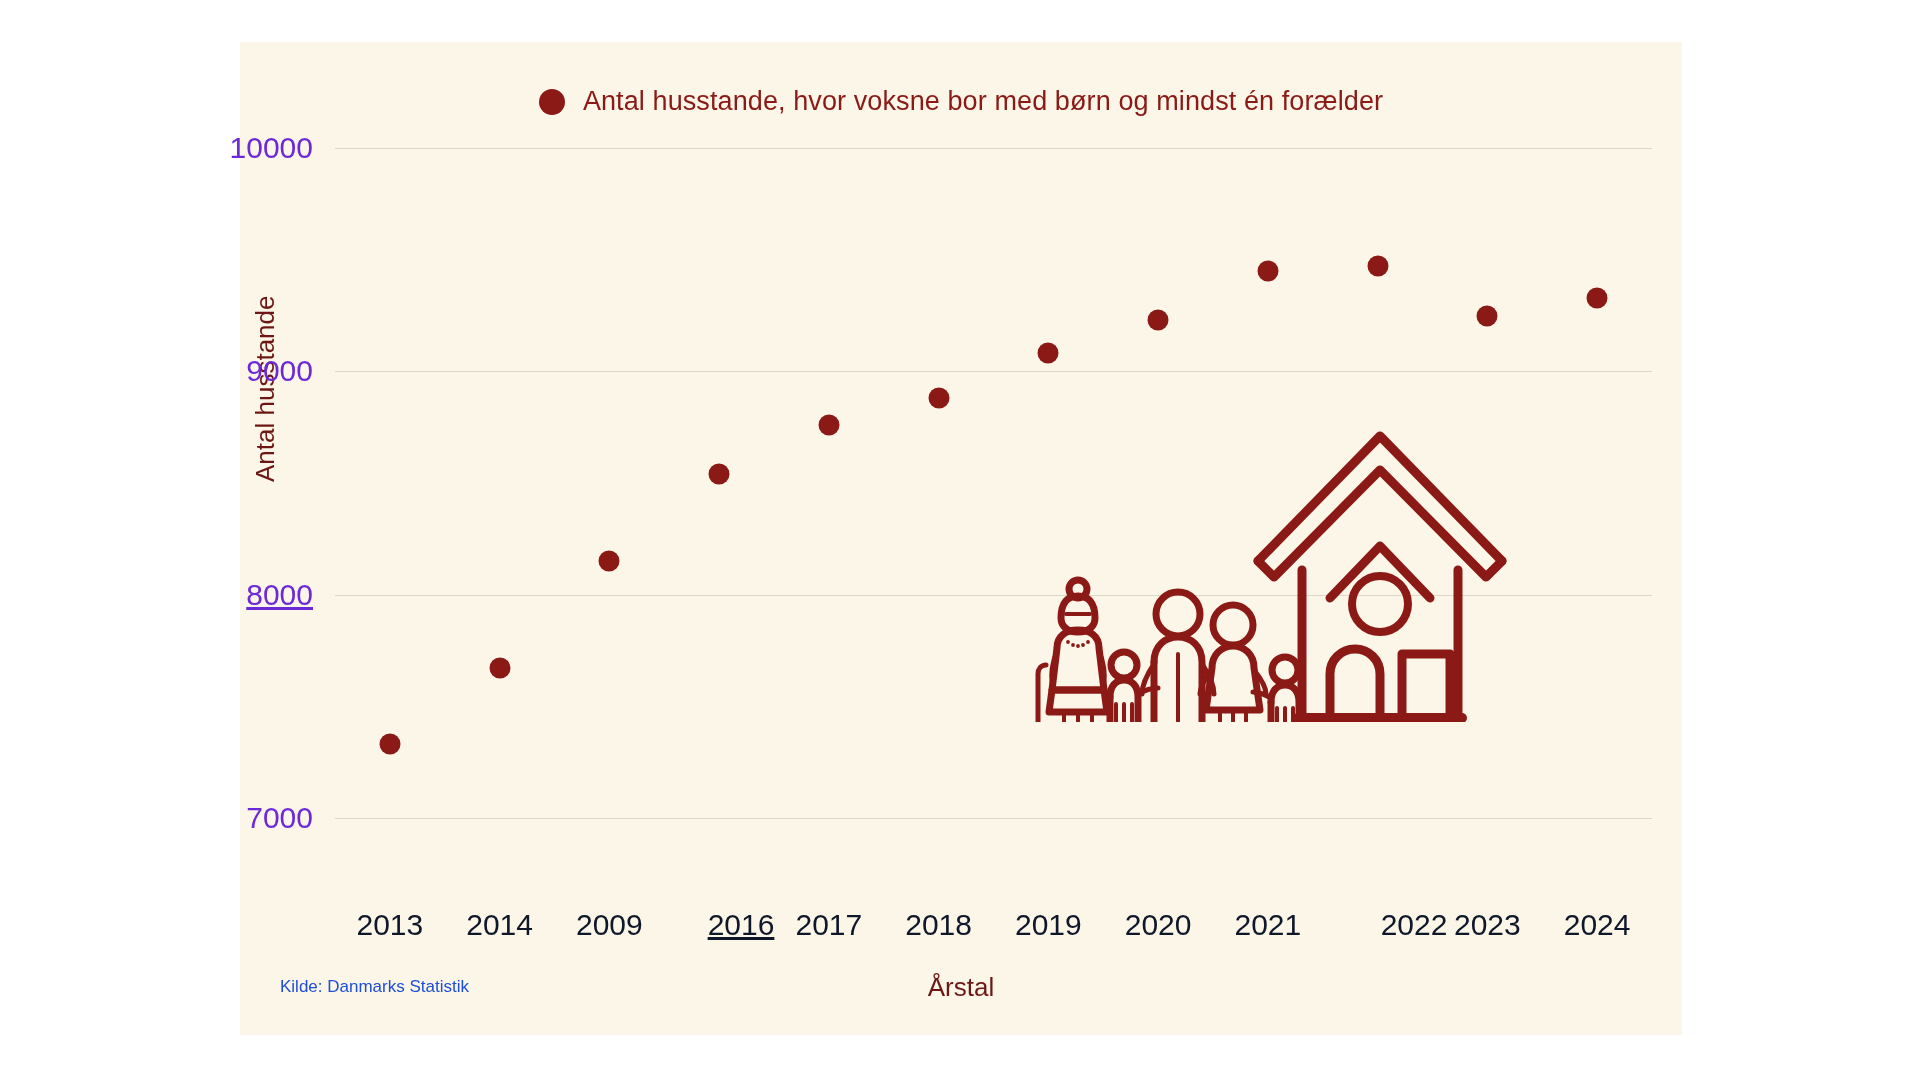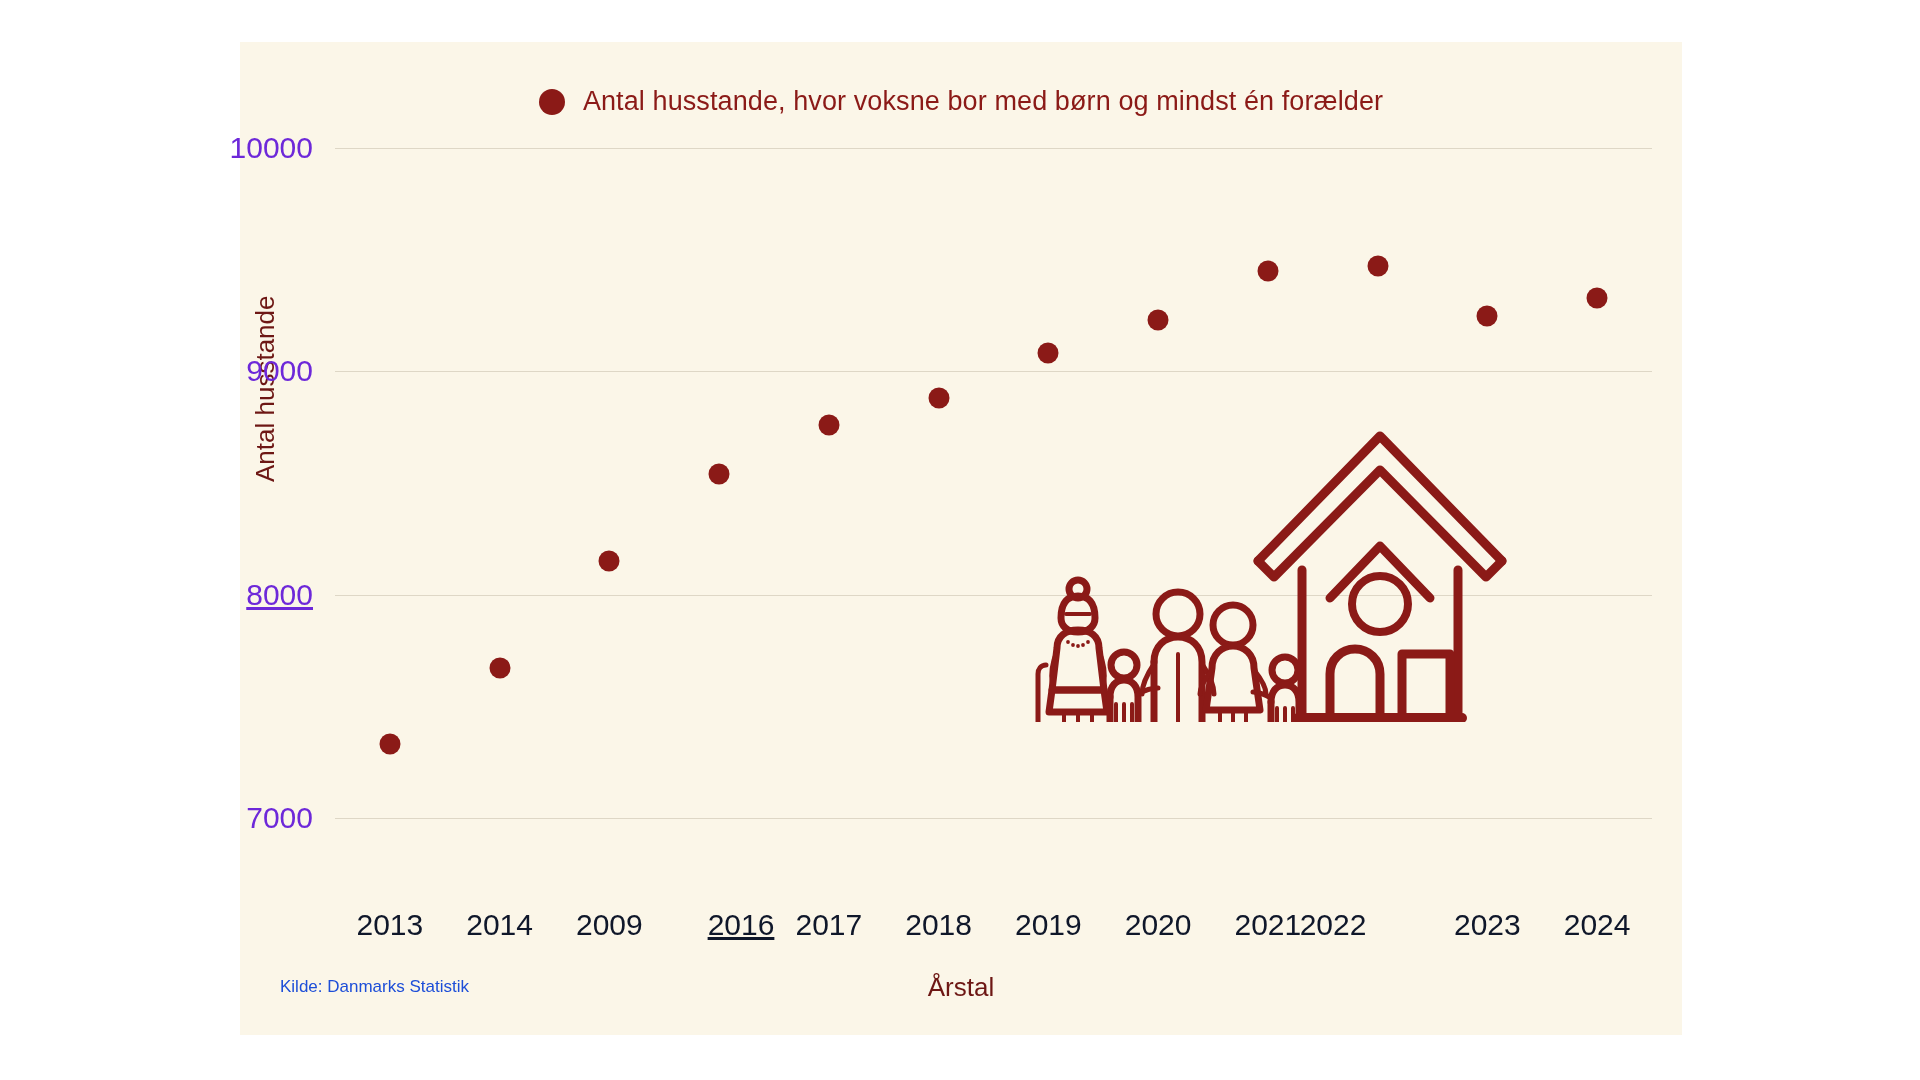--- a/index.html
+++ b/index.html
@@ -125,21 +125,21 @@
         <div class="ytick" style="top: 0px;">10000</div>
         <div class="xtick" style="left: 54.875px;">2013</div>
         <div class="xtick" style="left: 164.625px;">2014</div>
         <div class="xtick" style="left: 274.375px;">2009</div>
         <div class="xtick" style="left: 406px; text-decoration: underline;">2016</div>
         <div class="xtick" style="left: 493.875px;">2017</div>
         <div class="xtick" style="left: 603.625px;">2018</div>
         <div class="xtick" style="left: 713.375px;">2019</div>
         <div class="xtick" style="left: 823.125px;">2020</div>
         <div class="xtick" style="left: 932.875px;">2021</div>
-        <div class="xtick" style="left: 998px; text-align: right;">2022</div>
+        <div class="xtick" style="left: 1079px; text-align: right;">2022</div>
         <div class="xtick" style="left: 1152.38px;">2023</div>
         <div class="xtick" style="left: 1262.12px;">2024</div>
         <div class="dot" style="left: 54.875px; top: 596.3px; background: rgb(139, 26, 23);"></div>
         <div class="dot" style="left: 164.625px; top: 520.367px; background: rgb(139, 26, 23);"></div>
         <div class="dot" style="left: 274.375px; top: 413.167px; background: rgb(139, 26, 23);"></div>
         <div class="dot" style="left: 384.125px; top: 326.067px; background: rgb(139, 26, 23);"></div>
         <div class="dot" style="left: 493.875px; top: 276.933px; background: rgb(139, 26, 23);"></div>
         <div class="dot" style="left: 603.625px; top: 250.133px; background: rgb(139, 26, 23);"></div>
         <div class="dot" style="left: 713.375px; top: 205.467px; background: rgb(139, 26, 23);"></div>
         <div class="dot" style="left: 823.125px; top: 171.967px; background: rgb(139, 26, 23);"></div>

